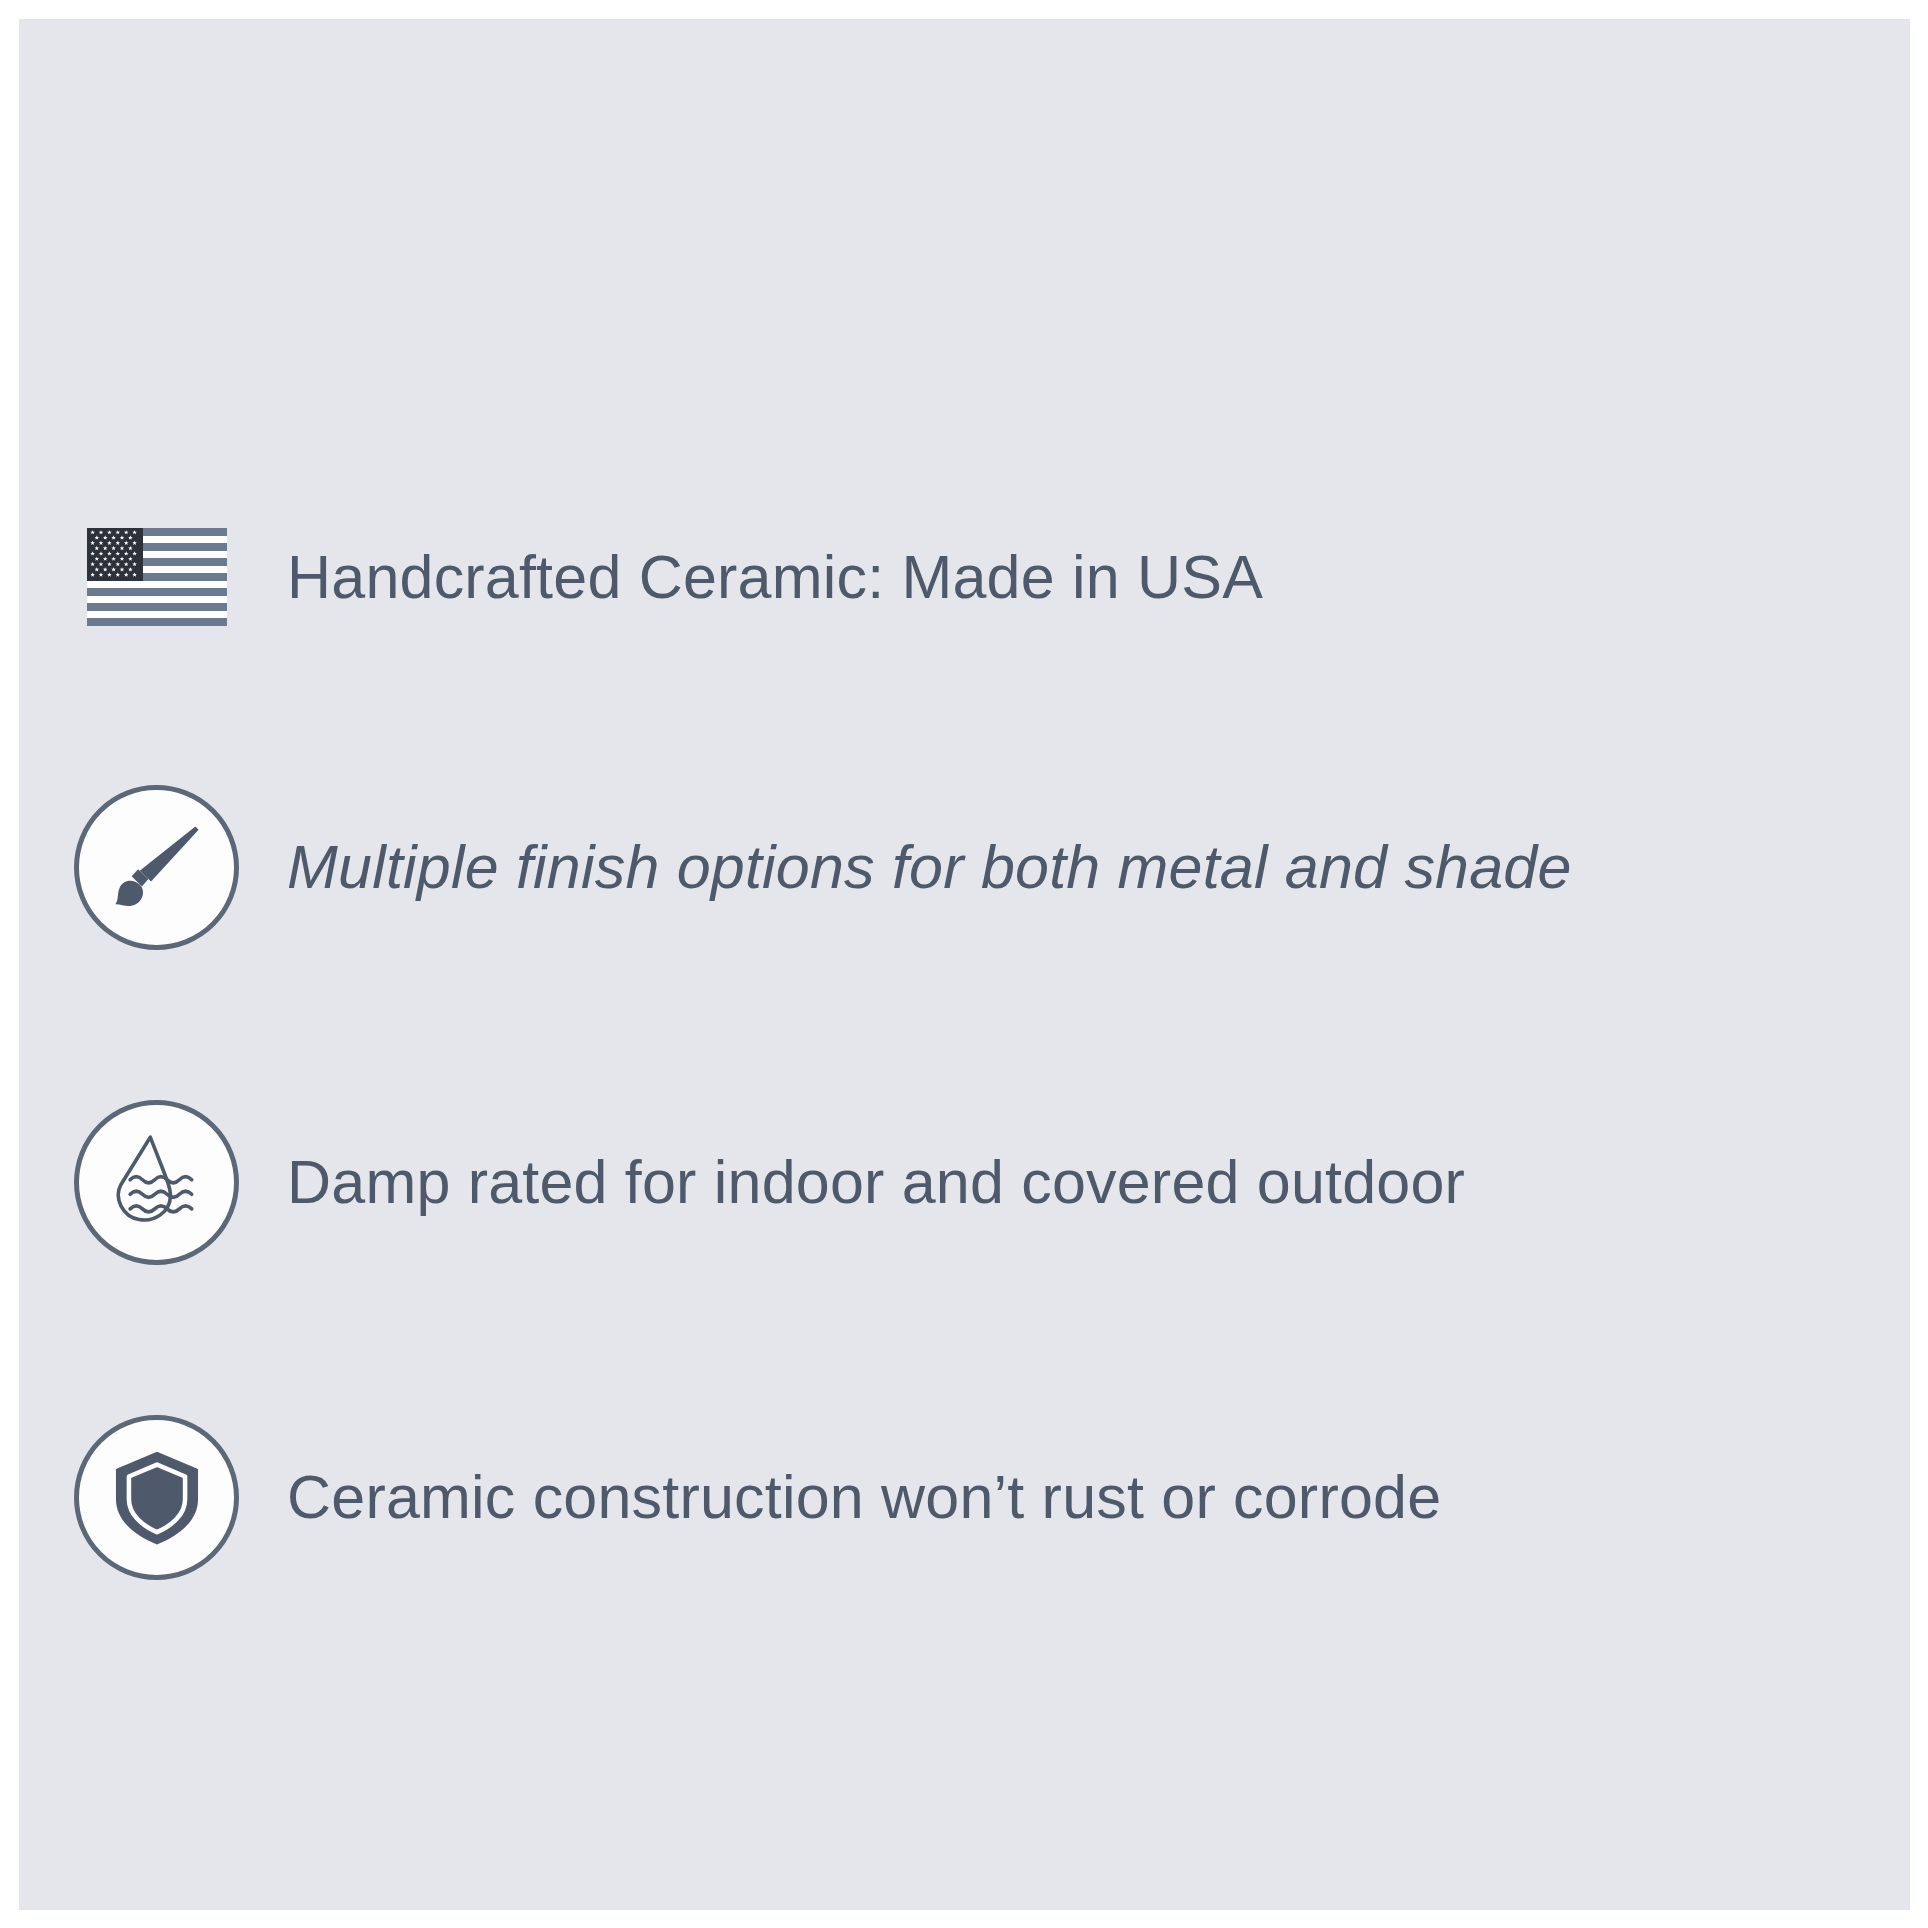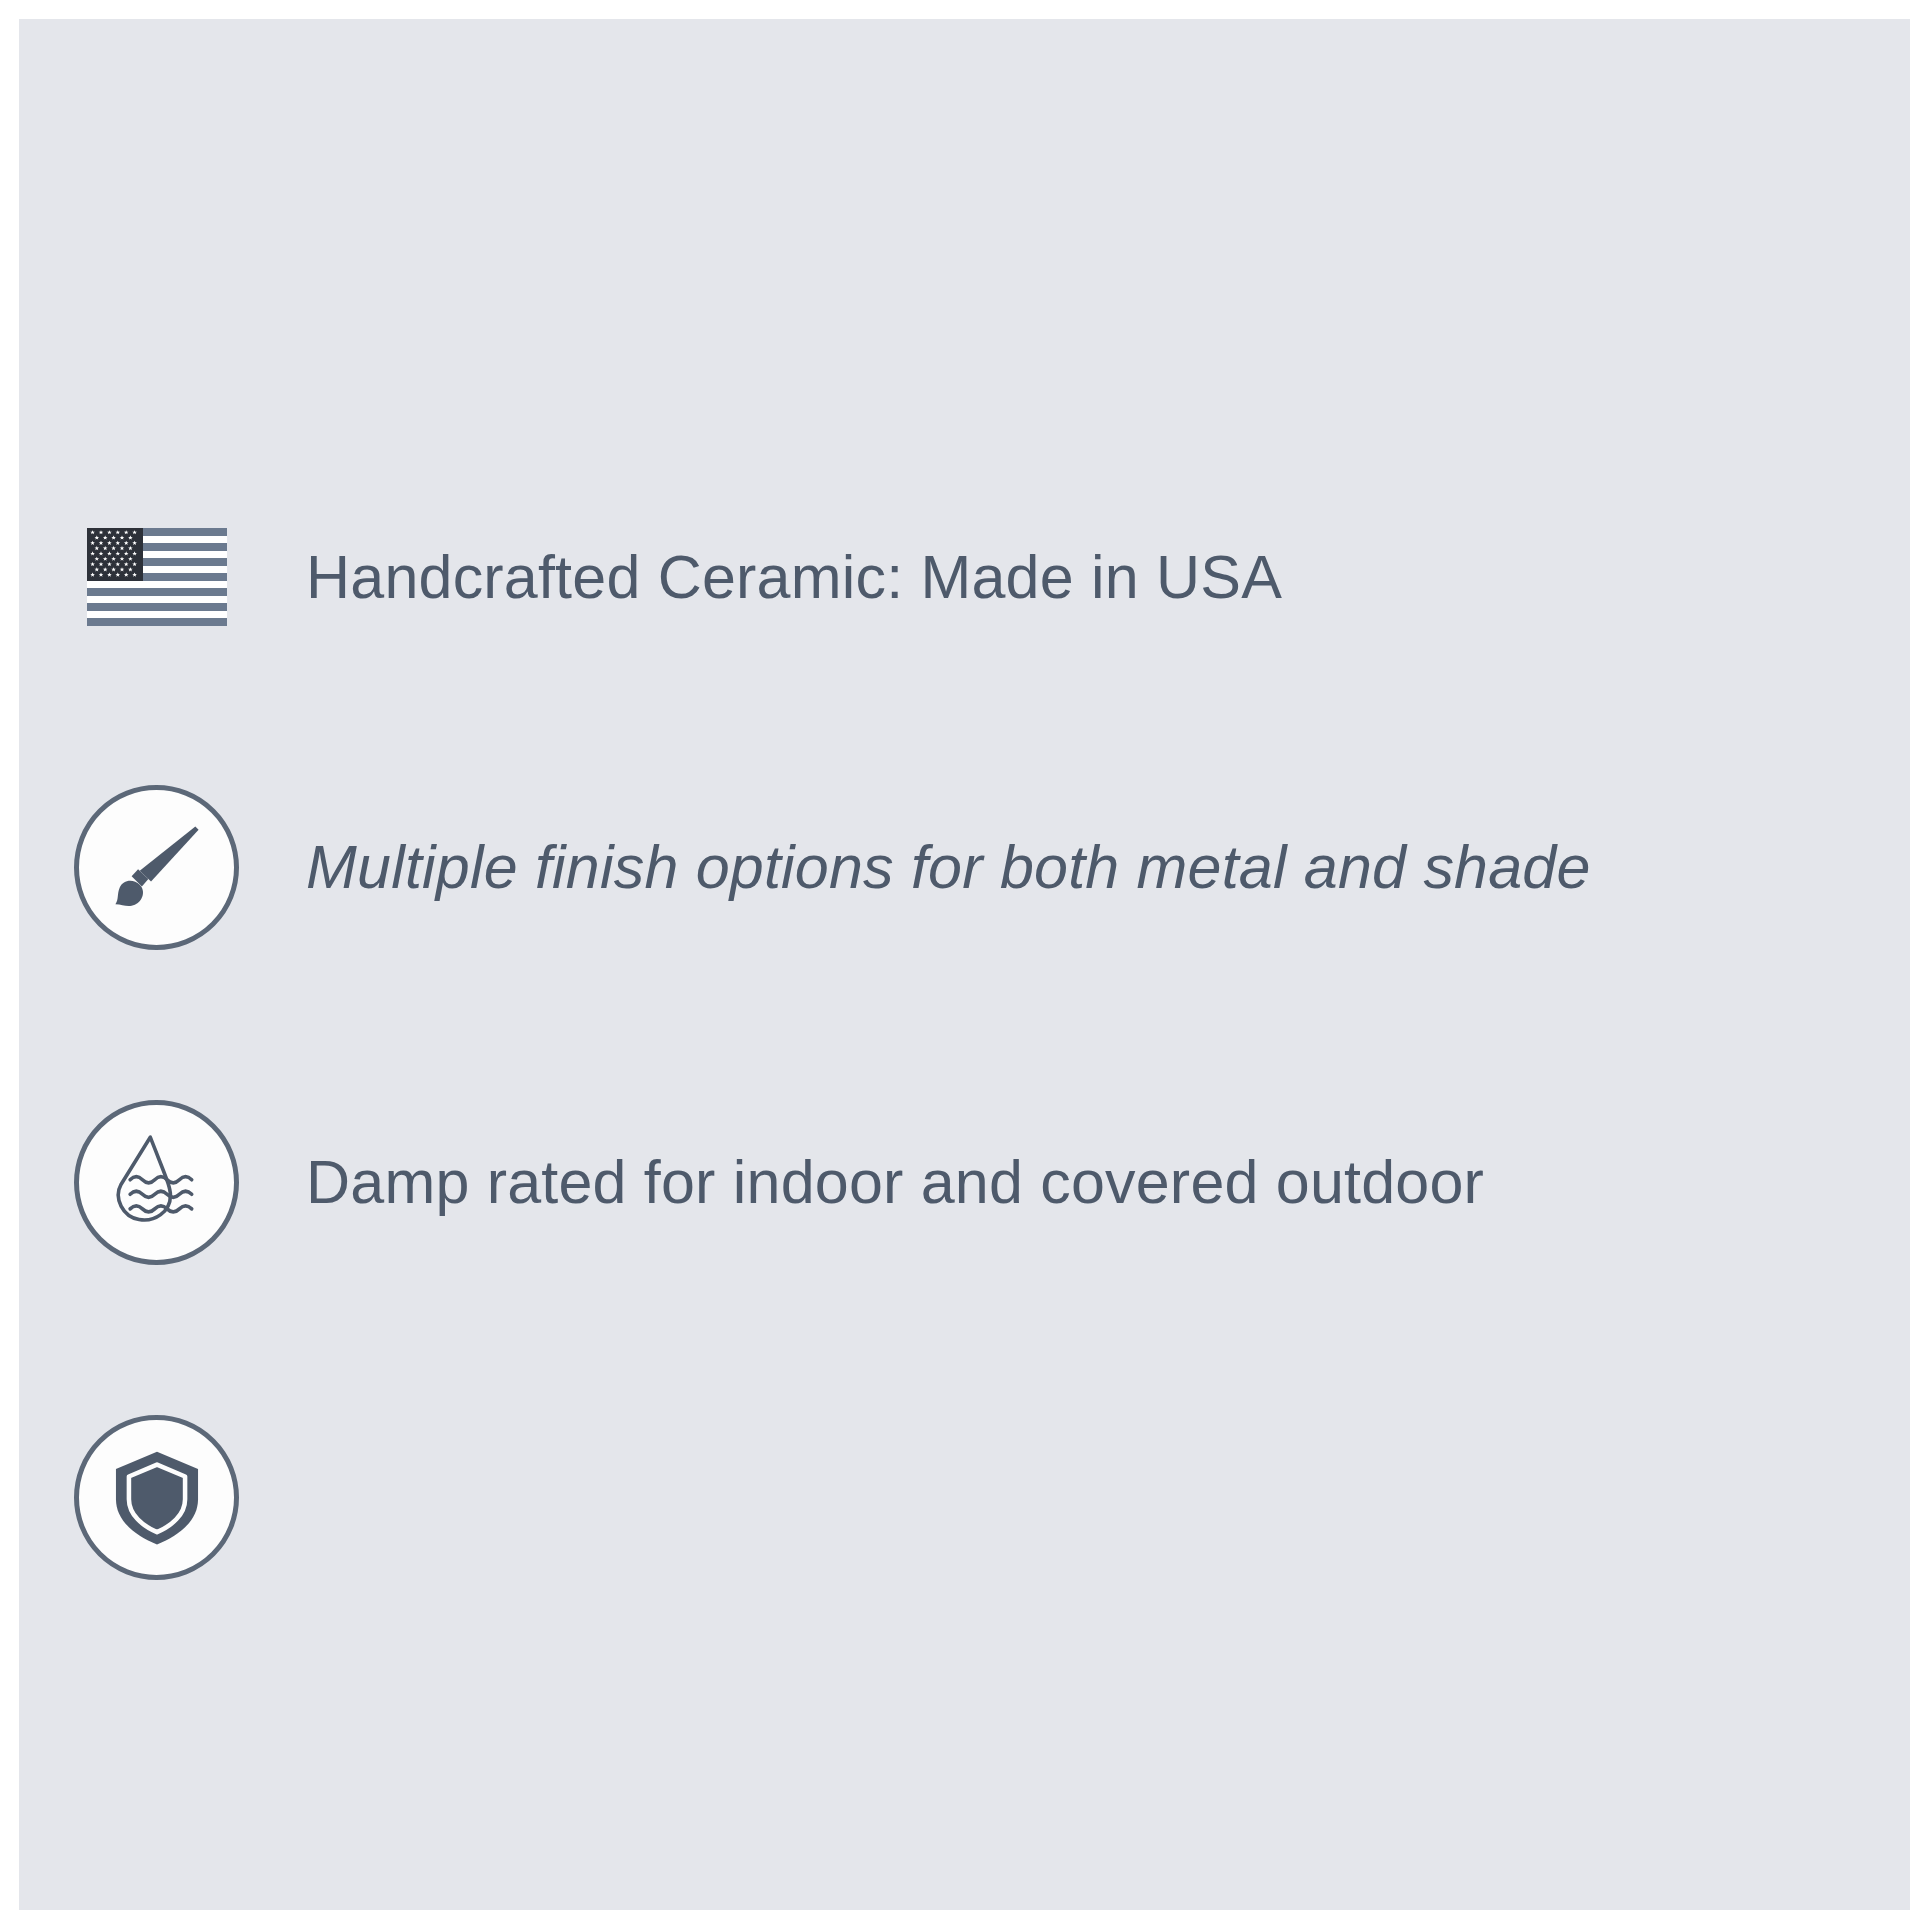--- a/index.html
+++ b/index.html
@@ -55,21 +55,21 @@
   .icon-slot {
     width: 175px;
     min-width: 175px;
     height: 180px;
     display: flex;
     align-items: center;
     justify-content: center;
   }
 
   .feature-label {
-    margin-left: 62px;
+    margin-left: 43px;
     font-size: 61px;
     line-height: 1.0;
     color: #4e5a6b;
     letter-spacing: 0.2px;
     white-space: nowrap;
     font-weight: 400;
     font-family: "Liberation Sans", sans-serif;
   }
 
   
@@ -234,17 +234,18 @@
         <div class="icon-slot">
           <div class="badge">
             <svg viewBox="0 0 100 100" width="108" height="108" aria-hidden="true">
 
               <path d="M50 8 L88 24 L88 52 C88 72 70 86 50 94 C30 86 12 72 12 52 L12 24 Z" fill="#4e5a6b"></path>
 
               <path d="M50 20 L76 31 L76 52 C76 66.5 63 77 50 82.5 C37 77 24 66.5 24 52 L24 31 Z" fill="none" stroke="#fdfdfd" stroke-width="4.2" stroke-linejoin="round"></path>
             </svg>
           </div>
         </div>
+        <div class="feature-label">Ceramic construction won’t rust or corrode</div>
       </div>
 
     </div>
   </div>
 </div>
 
 </body></html>

